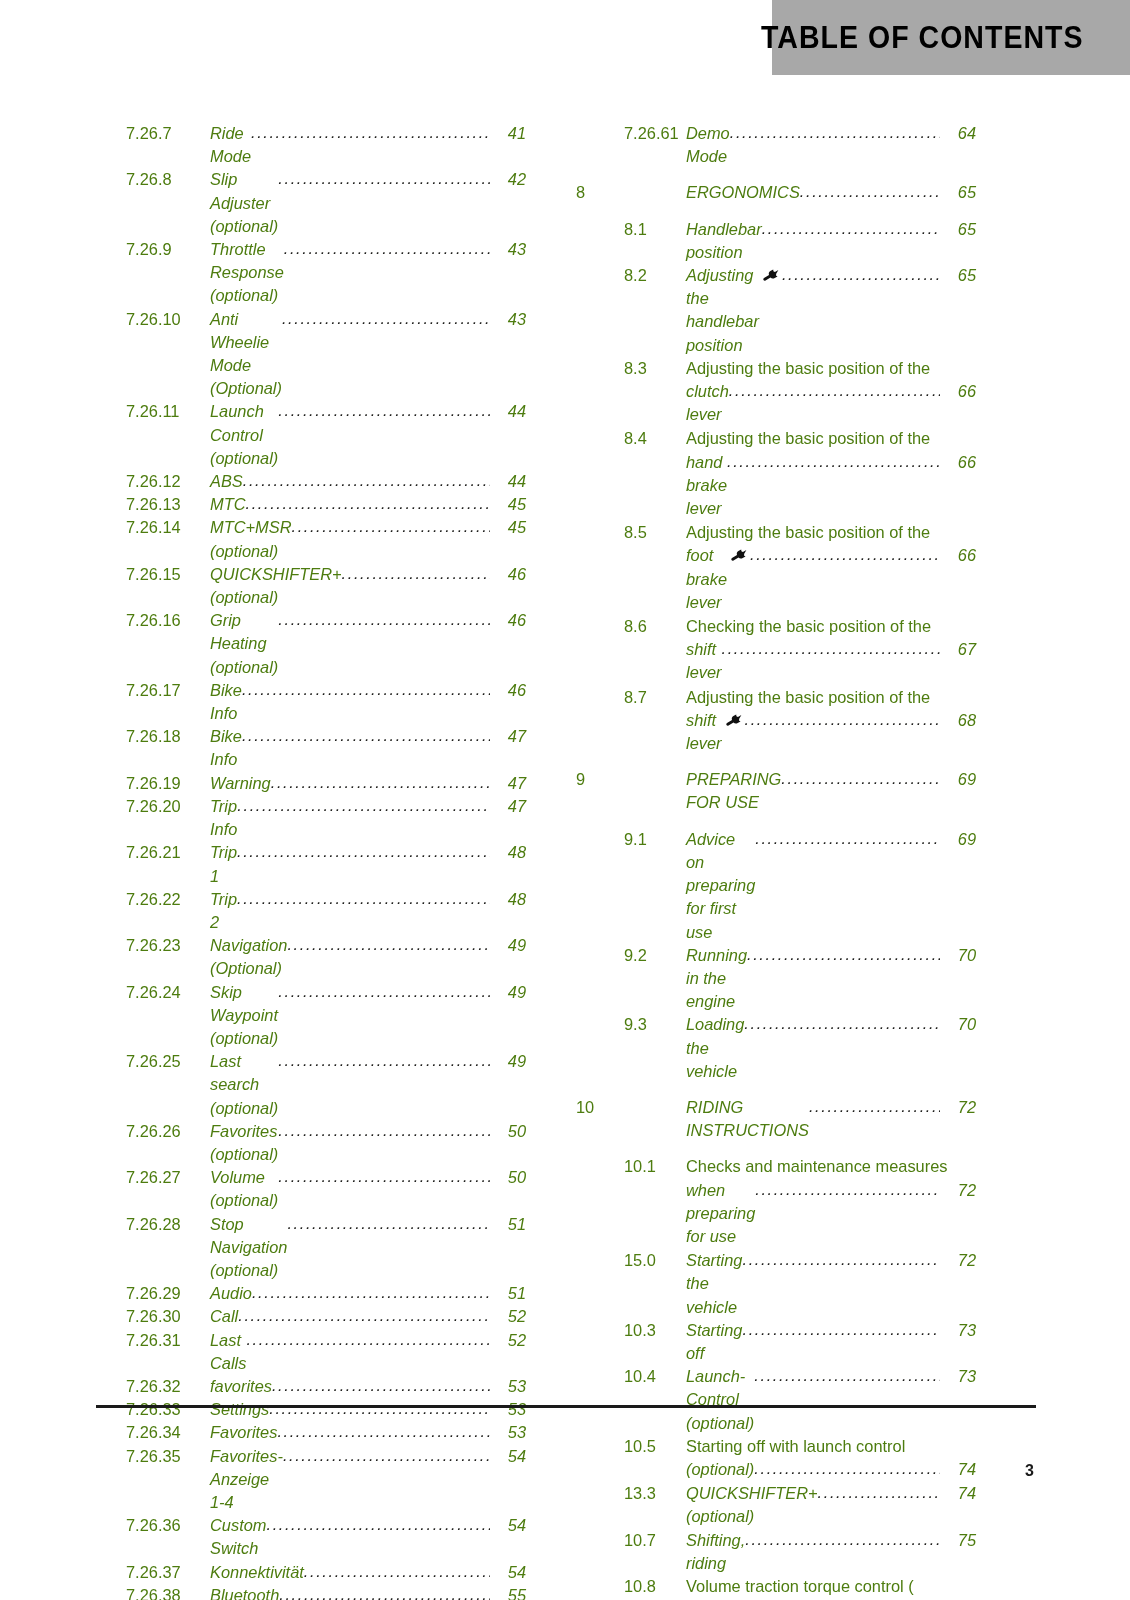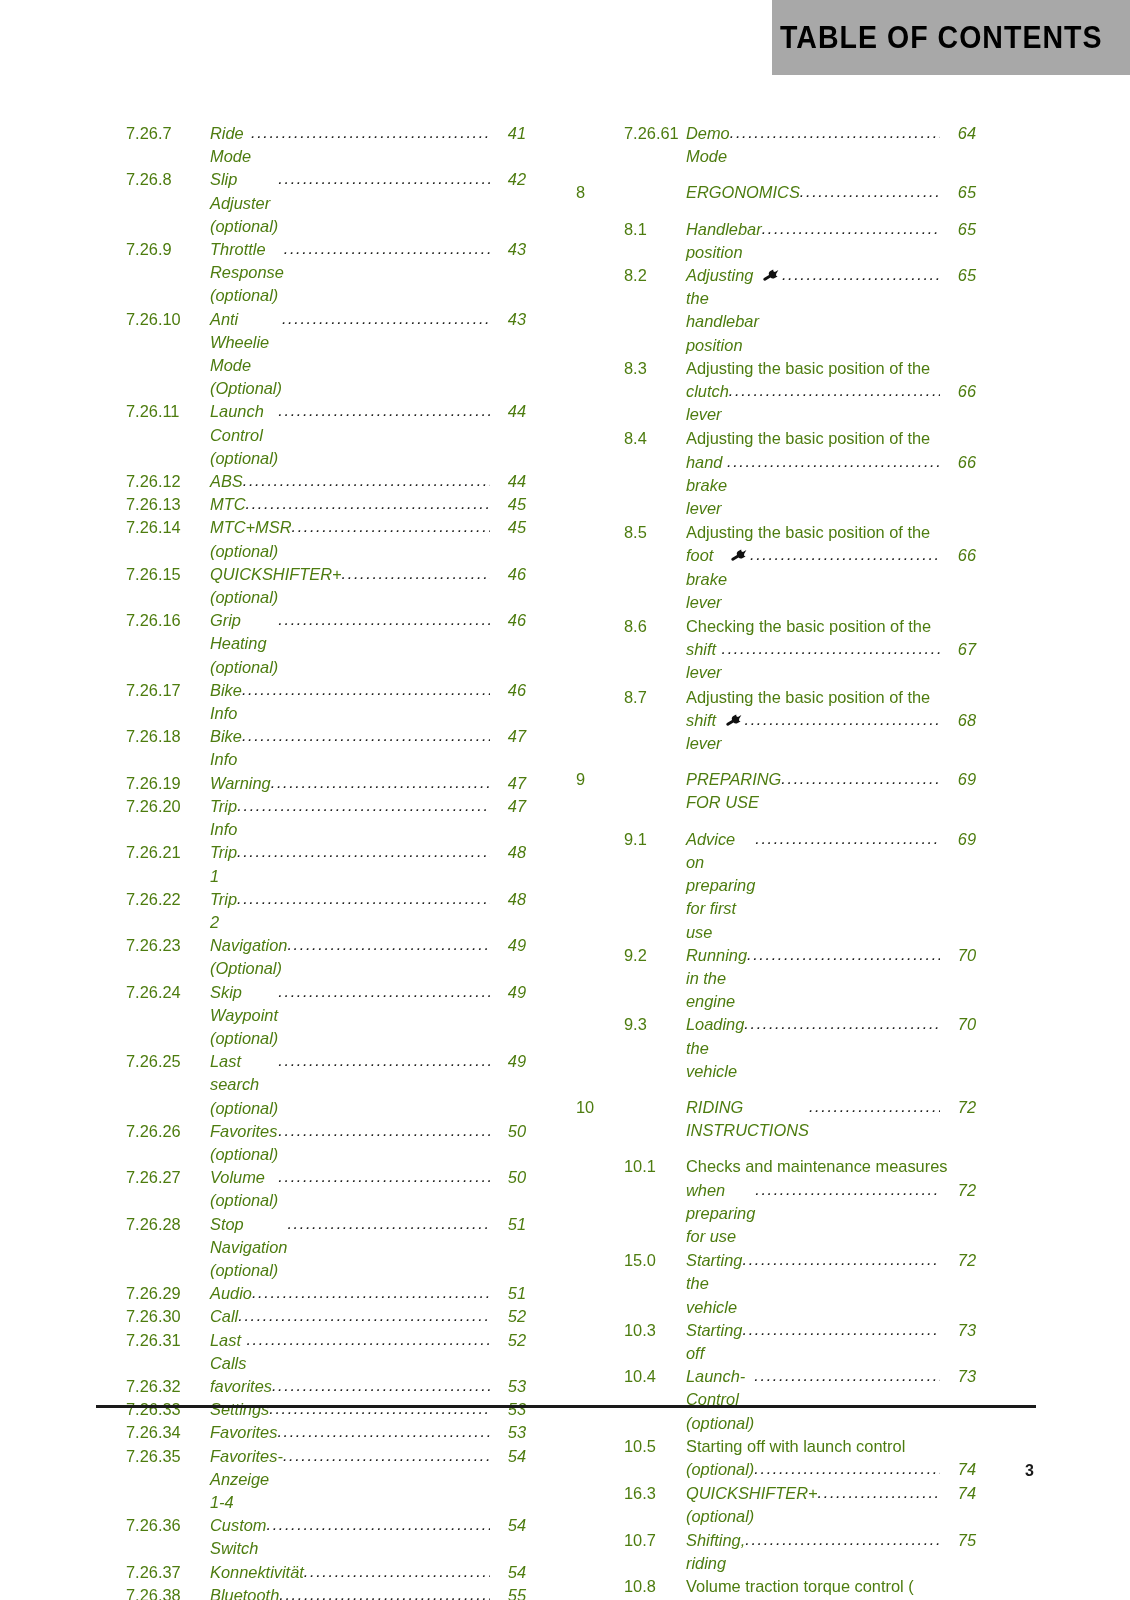--- a/index.html
+++ b/index.html
@@ -21,21 +21,21 @@
     position: absolute;
     top: 0;
     left: 772px;
     width: 358px;
     height: 75px;
     background: #a8a8a8;
     display: flex;
     align-items: center;
     justify-content: flex-end;
     box-sizing: border-box;
-    padding-right: 28px;
+    padding-right: 47px;
   }
   .header-title {
     font-family: "Liberation Sans Narrow", "Liberation Sans", sans-serif;
     font-weight: bold;
     font-size: 31px;
     letter-spacing: 1.1px;
     color: #000000;
     transform: scaleX(0.92);
     transform-origin: right center;
     white-space: nowrap;
@@ -701,21 +701,21 @@
           <span class="title-wrap">
             <span class="ttl" style="flex: 1 1 100%;">Starting off with launch control</span>
             <span class="lastline">
               <span class="ttl">(optional)</span>
               <span class="leader"></span>
               <span class="pg">74</span>
             </span>
           </span>
         </div>
         <div class="entry section">
-          <span class="num">16.3</span>
+          <span class="num">13.3</span>
           <span class="title-wrap">
             <span class="lastline inline">
               <span class="ttl">QUICKSHIFTER+ (optional)</span>
               <span class="leader"></span>
               <span class="pg">74</span>
             </span>
           </span>
         </div>
         <div class="entry section">
           <span class="num">10.7</span>

